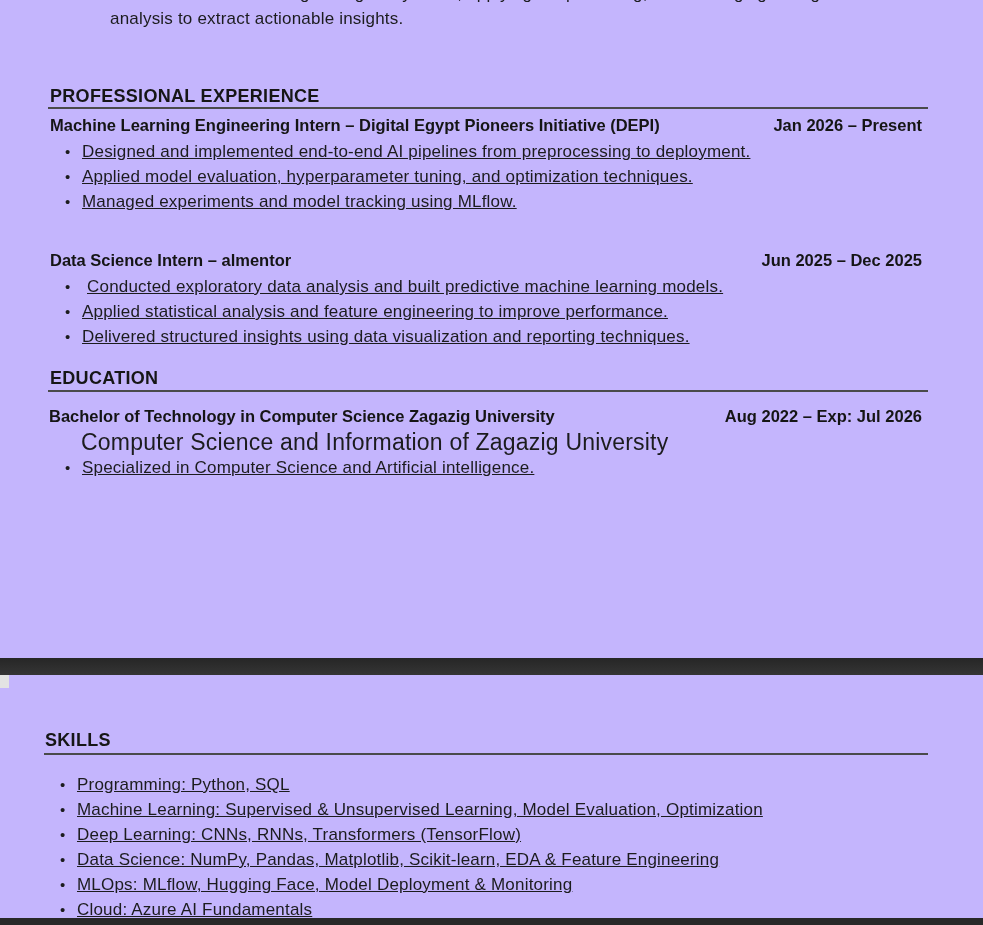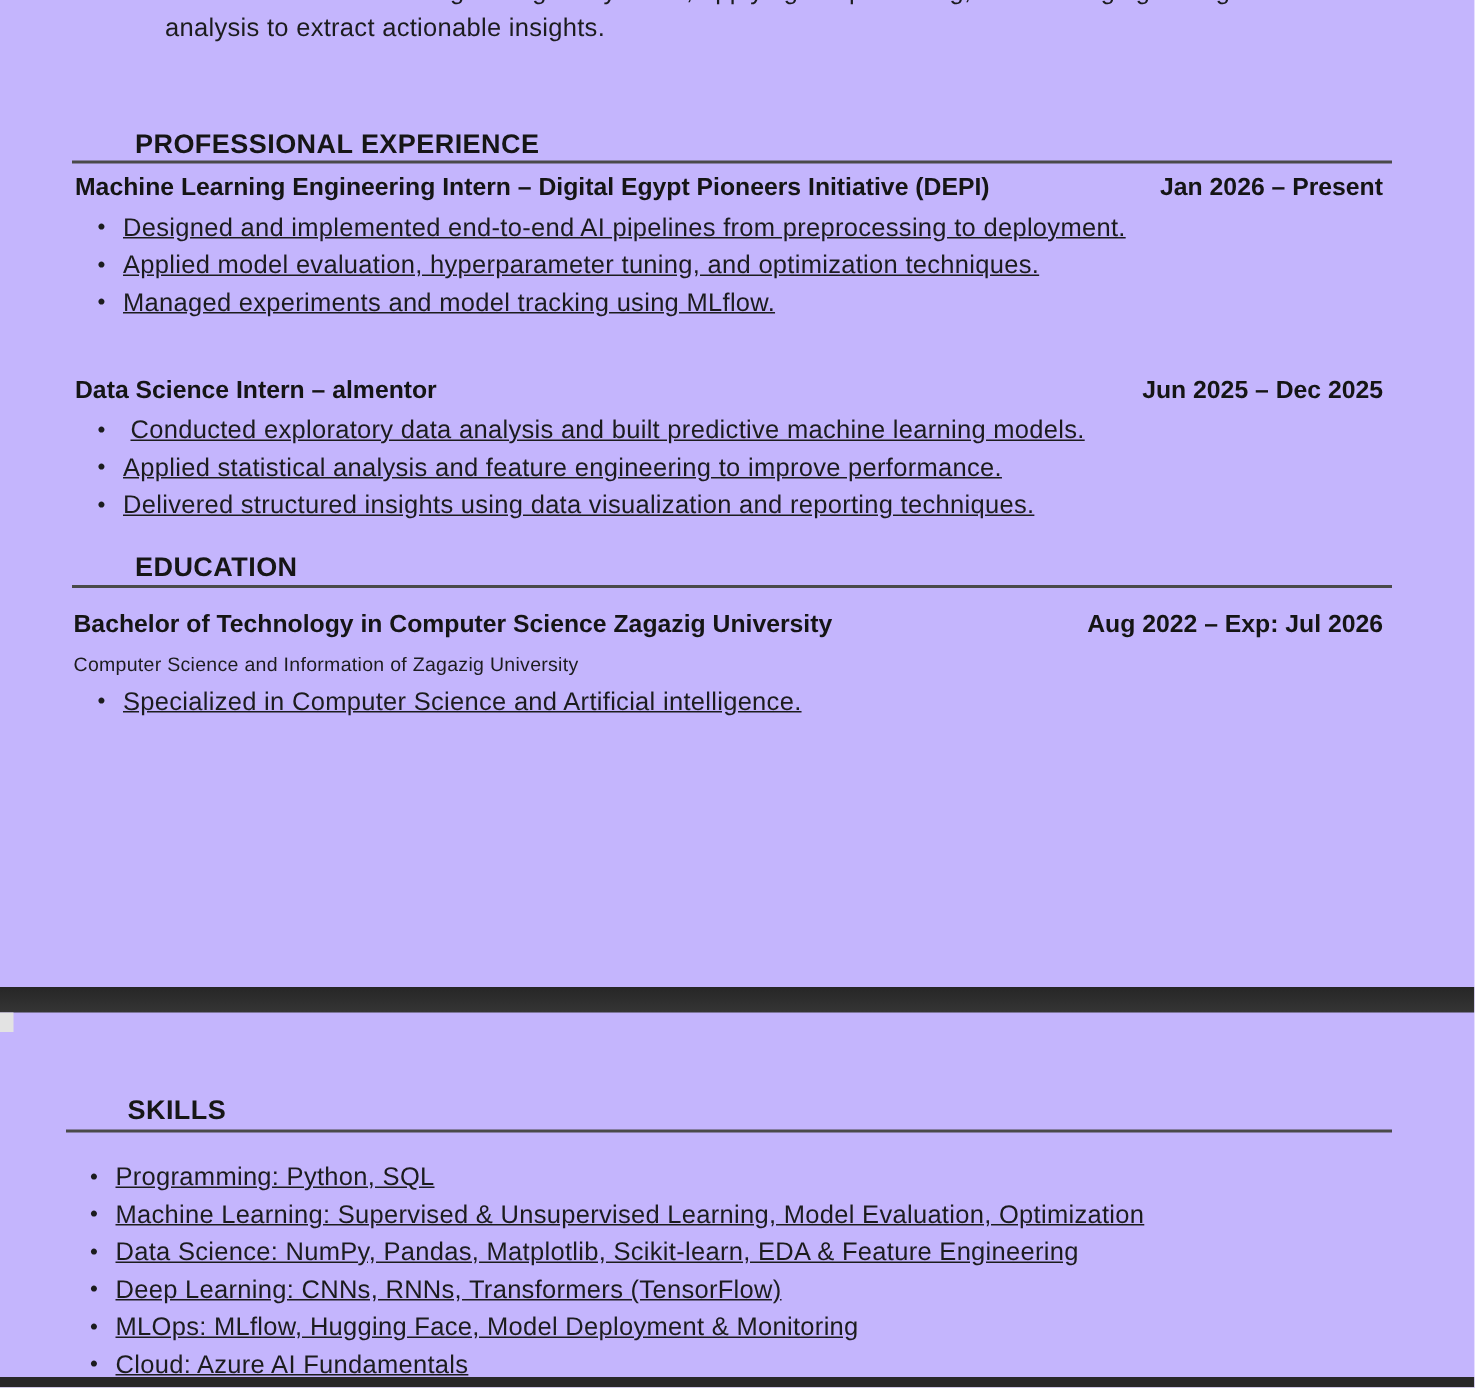--- a/index.html
+++ b/index.html
@@ -9,29 +9,29 @@
     font-family:"Liberation Sans","DejaVu Sans",sans-serif;
     -webkit-font-smoothing:antialiased;
   }
 
   
   .summary { position:absolute; left:110px; top:-19px; width:810px;
              font-size:17px; line-height:25px; letter-spacing:0.2px; }
 
   
   .sec-h { position:absolute; font-size:18px; font-weight:700; line-height:20px;
-           letter-spacing:0.3px; color:#161616; white-space:nowrap;margin-left:40px; }
+           letter-spacing:0.3px; color:#161616; white-space:nowrap; }
   .rule  { position:absolute; height:2px; background:#4a4a4a; }
 
   
   .row { position:absolute; display:flex; justify-content:space-between;
          font-weight:700; font-size:16.5px; line-height:19px; color:#151515;text-align:center; }
   .row .dates { white-space:nowrap; }
 
-  .subline { position:absolute; font-size:13px; line-height:19px; letter-spacing:0.2px; }
+  .subline { position:absolute; font-size:23px; line-height:19px; letter-spacing:0.2px;margin-left:32px; }
 
   
   ul.blist { position:absolute; margin:0; padding:0; list-style:none;
              font-size:17px; letter-spacing:0.2px;text-decoration:underline; }
   ul.blist li { position:relative; padding-left:32px; line-height:25px; }
   ul.blist li::before { content:"\2022"; position:absolute; left:15px; top:0; font-size:15px; }
   #job2-list li:first-child { padding-left:37px; }
 
   
   .gap-bar { position:absolute; left:0; width:983px; background:linear-gradient(#262626,#353535); }
@@ -86,21 +86,21 @@
 
   <div class="gap-bar" id="bar1"></div>
   <div id="notch"></div>
 
   <div class="sec-h" id="skills-h" style="left:45px; top:730px;">SKILLS</div>
   <div class="rule" style="left:44px; top:753px; width:884px;"></div>
 
   <ul class="blist" id="skills-list" style="left:45px; top:772px; width:880px;">
     <li>Programming: Python, SQL</li>
     <li>Machine Learning: Supervised &amp; Unsupervised Learning, Model Evaluation, Optimization</li>
+    <li>Deep Learning: CNNs, RNNs, Transformers (TensorFlow)</li>
     <li>Data Science: NumPy, Pandas, Matplotlib, Scikit-learn, EDA &amp; Feature Engineering</li>
-    <li>Deep Learning: CNNs, RNNs, Transformers (TensorFlow)</li>
     <li>MLOps: MLflow, Hugging Face, Model Deployment &amp; Monitoring</li>
     <li>Cloud: Azure AI Fundamentals</li>
   </ul>
 
   <div class="gap-bar" id="bar2"></div>
 
 </div>
 
 </body></html>

